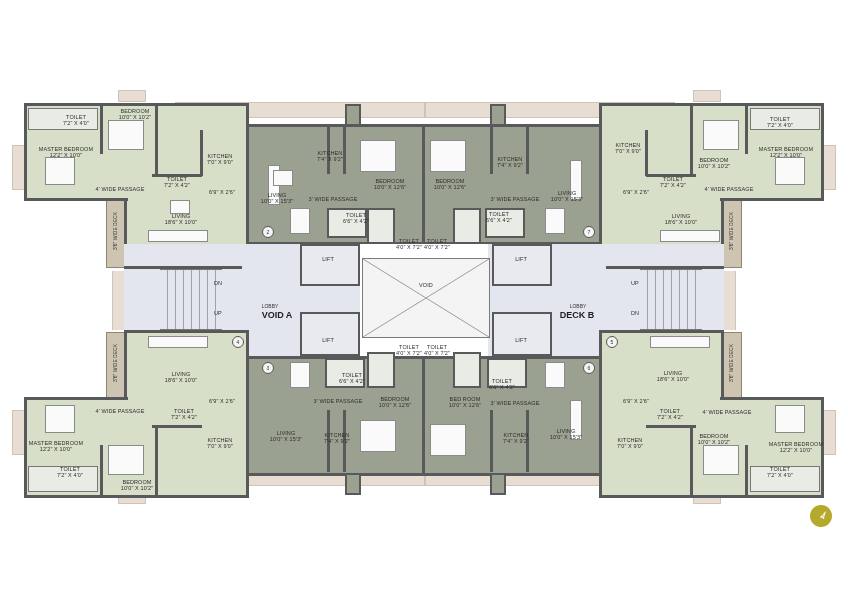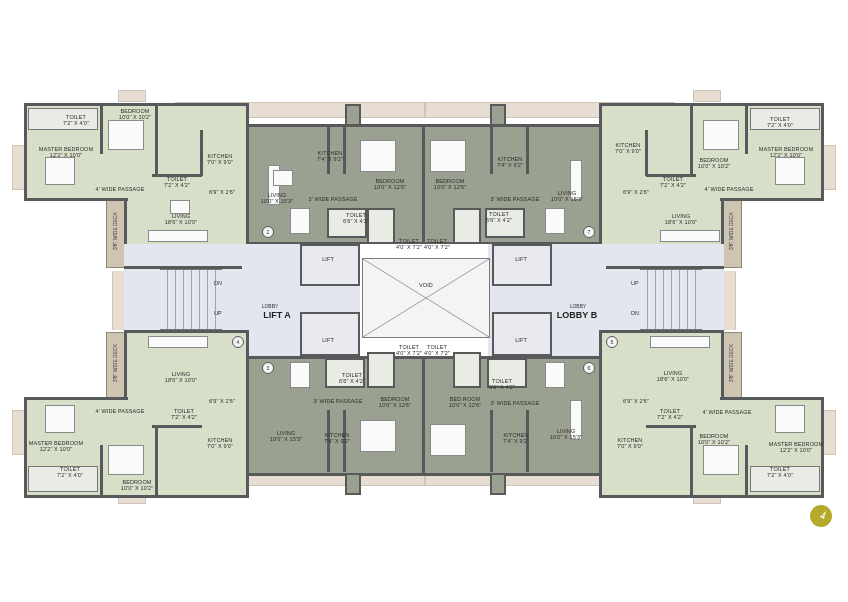--- a/index.html
+++ b/index.html
@@ -243,23 +243,23 @@
 
   <div class="abs void" style="left:362px;top:258px;width:128px;height:80px;">
     <svg width="126" height="78" style="position:absolute;left:0;top:0;">
       <line x1="0" y1="0" x2="126" y2="78" stroke="#888" stroke-width="0.8"></line>
       <line x1="126" y1="0" x2="0" y2="78" stroke="#888" stroke-width="0.8"></line>
     </svg>
   </div>
   <div class="lbl" style="left:426px;top:282px;">VOID</div>
 
   <div class="lobbylbl" style="left:270px;top:303px;">LOBBY</div>
-  <div class="wing" style="left:277px;top:310px;">LIFT A</div>
+  <div class="wing" style="left:277px;top:310px;">VOID A</div>
   <div class="lobbylbl" style="left:578px;top:303px;">LOBBY</div>
-  <div class="wing" style="left:577px;top:310px;">LOBBY B</div>
+  <div class="wing" style="left:577px;top:310px;">DECK B</div>
 
   <div class="abs wall" style="left:24px;top:330px;width:225px;height:168px;"></div>
   <div class="abs sage" style="left:27px;top:333px;width:219px;height:162px;"></div>
   <div class="abs" style="left:24px;top:330px;width:102px;height:68px;background:#fff;"></div>
   <div class="abs deck" style="left:106px;top:332px;width:20px;height:66px;"></div>
   <div class="abs wall" style="left:124px;top:330px;width:3px;height:70px;"></div>
   <div class="abs wall" style="left:24px;top:397px;width:104px;height:3px;"></div>
   <div class="abs toiletbox" style="left:28px;top:466px;width:70px;height:26px;border:1px solid #777;"></div>
   <div class="abs wall" style="left:100px;top:445px;width:3px;height:50px;"></div>
   <div class="abs wall" style="left:155px;top:425px;width:3px;height:70px;"></div>

